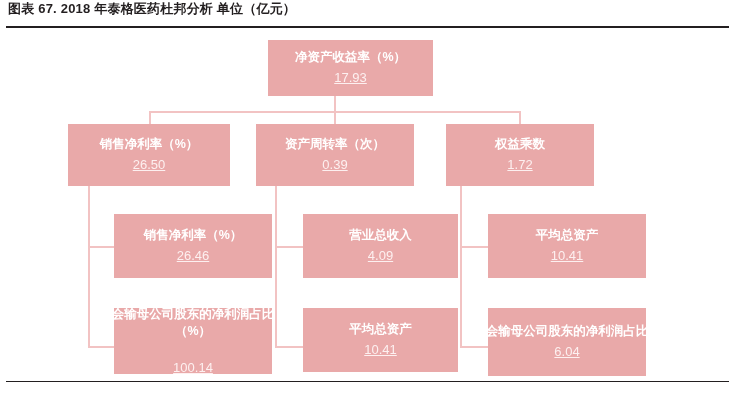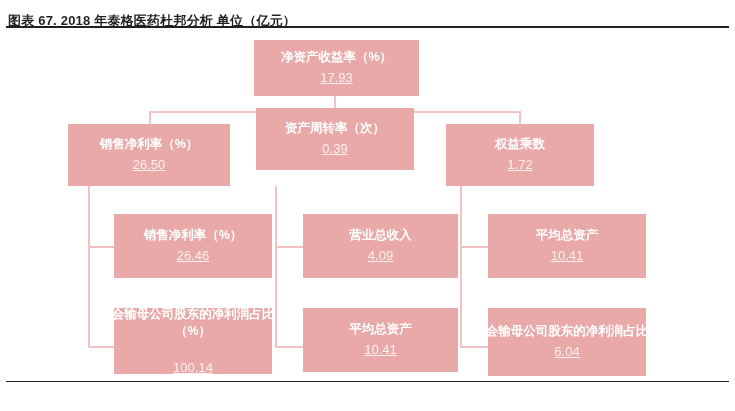--- a/index.html
+++ b/index.html
@@ -5,21 +5,21 @@
   html,body{margin:0;padding:0;}
   body{
     width:735px;height:411px;
     background:#ffffff;
     font-family:"Liberation Sans","DejaVu Sans",sans-serif;
     position:relative;overflow:hidden;
   }
   #page{position:absolute;left:0;top:0;width:735px;height:411px;}
 
   .title{
-    position:absolute;left:8px;top:12px;
+    position:absolute;left:8px;top:0;
     font-size:13px;font-weight:bold;color:#231f20;
     letter-spacing:0.2px;white-space:nowrap;
   }
   .rule-top{
     position:absolute;left:6px;top:26px;width:723px;height:2px;
     background:#231f20;
   }
   .rule-bottom{
     position:absolute;left:6px;top:381px;width:723px;height:1px;
     background:#231f20;
@@ -79,31 +79,31 @@
   <div class="ln lnh" style="left:88px;top:346px;width:26px;"></div>
 
   <div class="ln lnv" style="left:275px;top:186px;height:162px;"></div>
   <div class="ln lnh" style="left:275px;top:246px;width:28px;"></div>
   <div class="ln lnh" style="left:275px;top:346px;width:28px;"></div>
 
   <div class="ln lnv" style="left:460px;top:186px;height:162px;"></div>
   <div class="ln lnh" style="left:460px;top:246px;width:28px;"></div>
   <div class="ln lnh" style="left:460px;top:346px;width:28px;"></div>
 
-  <div class="node" style="left:254px;top:40px;width:165px;height:56px;align-items:center;">
+  <div class="node" style="left:268px;top:40px;width:165px;height:56px;align-items:center;">
     <span class="lbl">净资产收益率（%）</span>
     <span class="val">17.93</span>
   </div>
 
   <div class="node" style="left:68px;top:124px;width:162px;height:62px;">
     <span class="lbl">销售净利率（%）</span>
     <span class="val">26.50</span>
   </div>
 
-  <div class="node" style="left:256px;top:108px;width:158px;height:62px;">
+  <div class="node" style="left:256px;top:124px;width:158px;height:62px;">
     <span class="lbl">资产周转率（次）</span>
     <span class="val">0.39</span>
   </div>
 
   <div class="node" style="left:446px;top:124px;width:148px;height:62px;">
     <span class="lbl">权益乘数</span>
     <span class="val">1.72</span>
   </div>
 
   <div class="node" style="left:114px;top:214px;width:158px;height:64px;">

